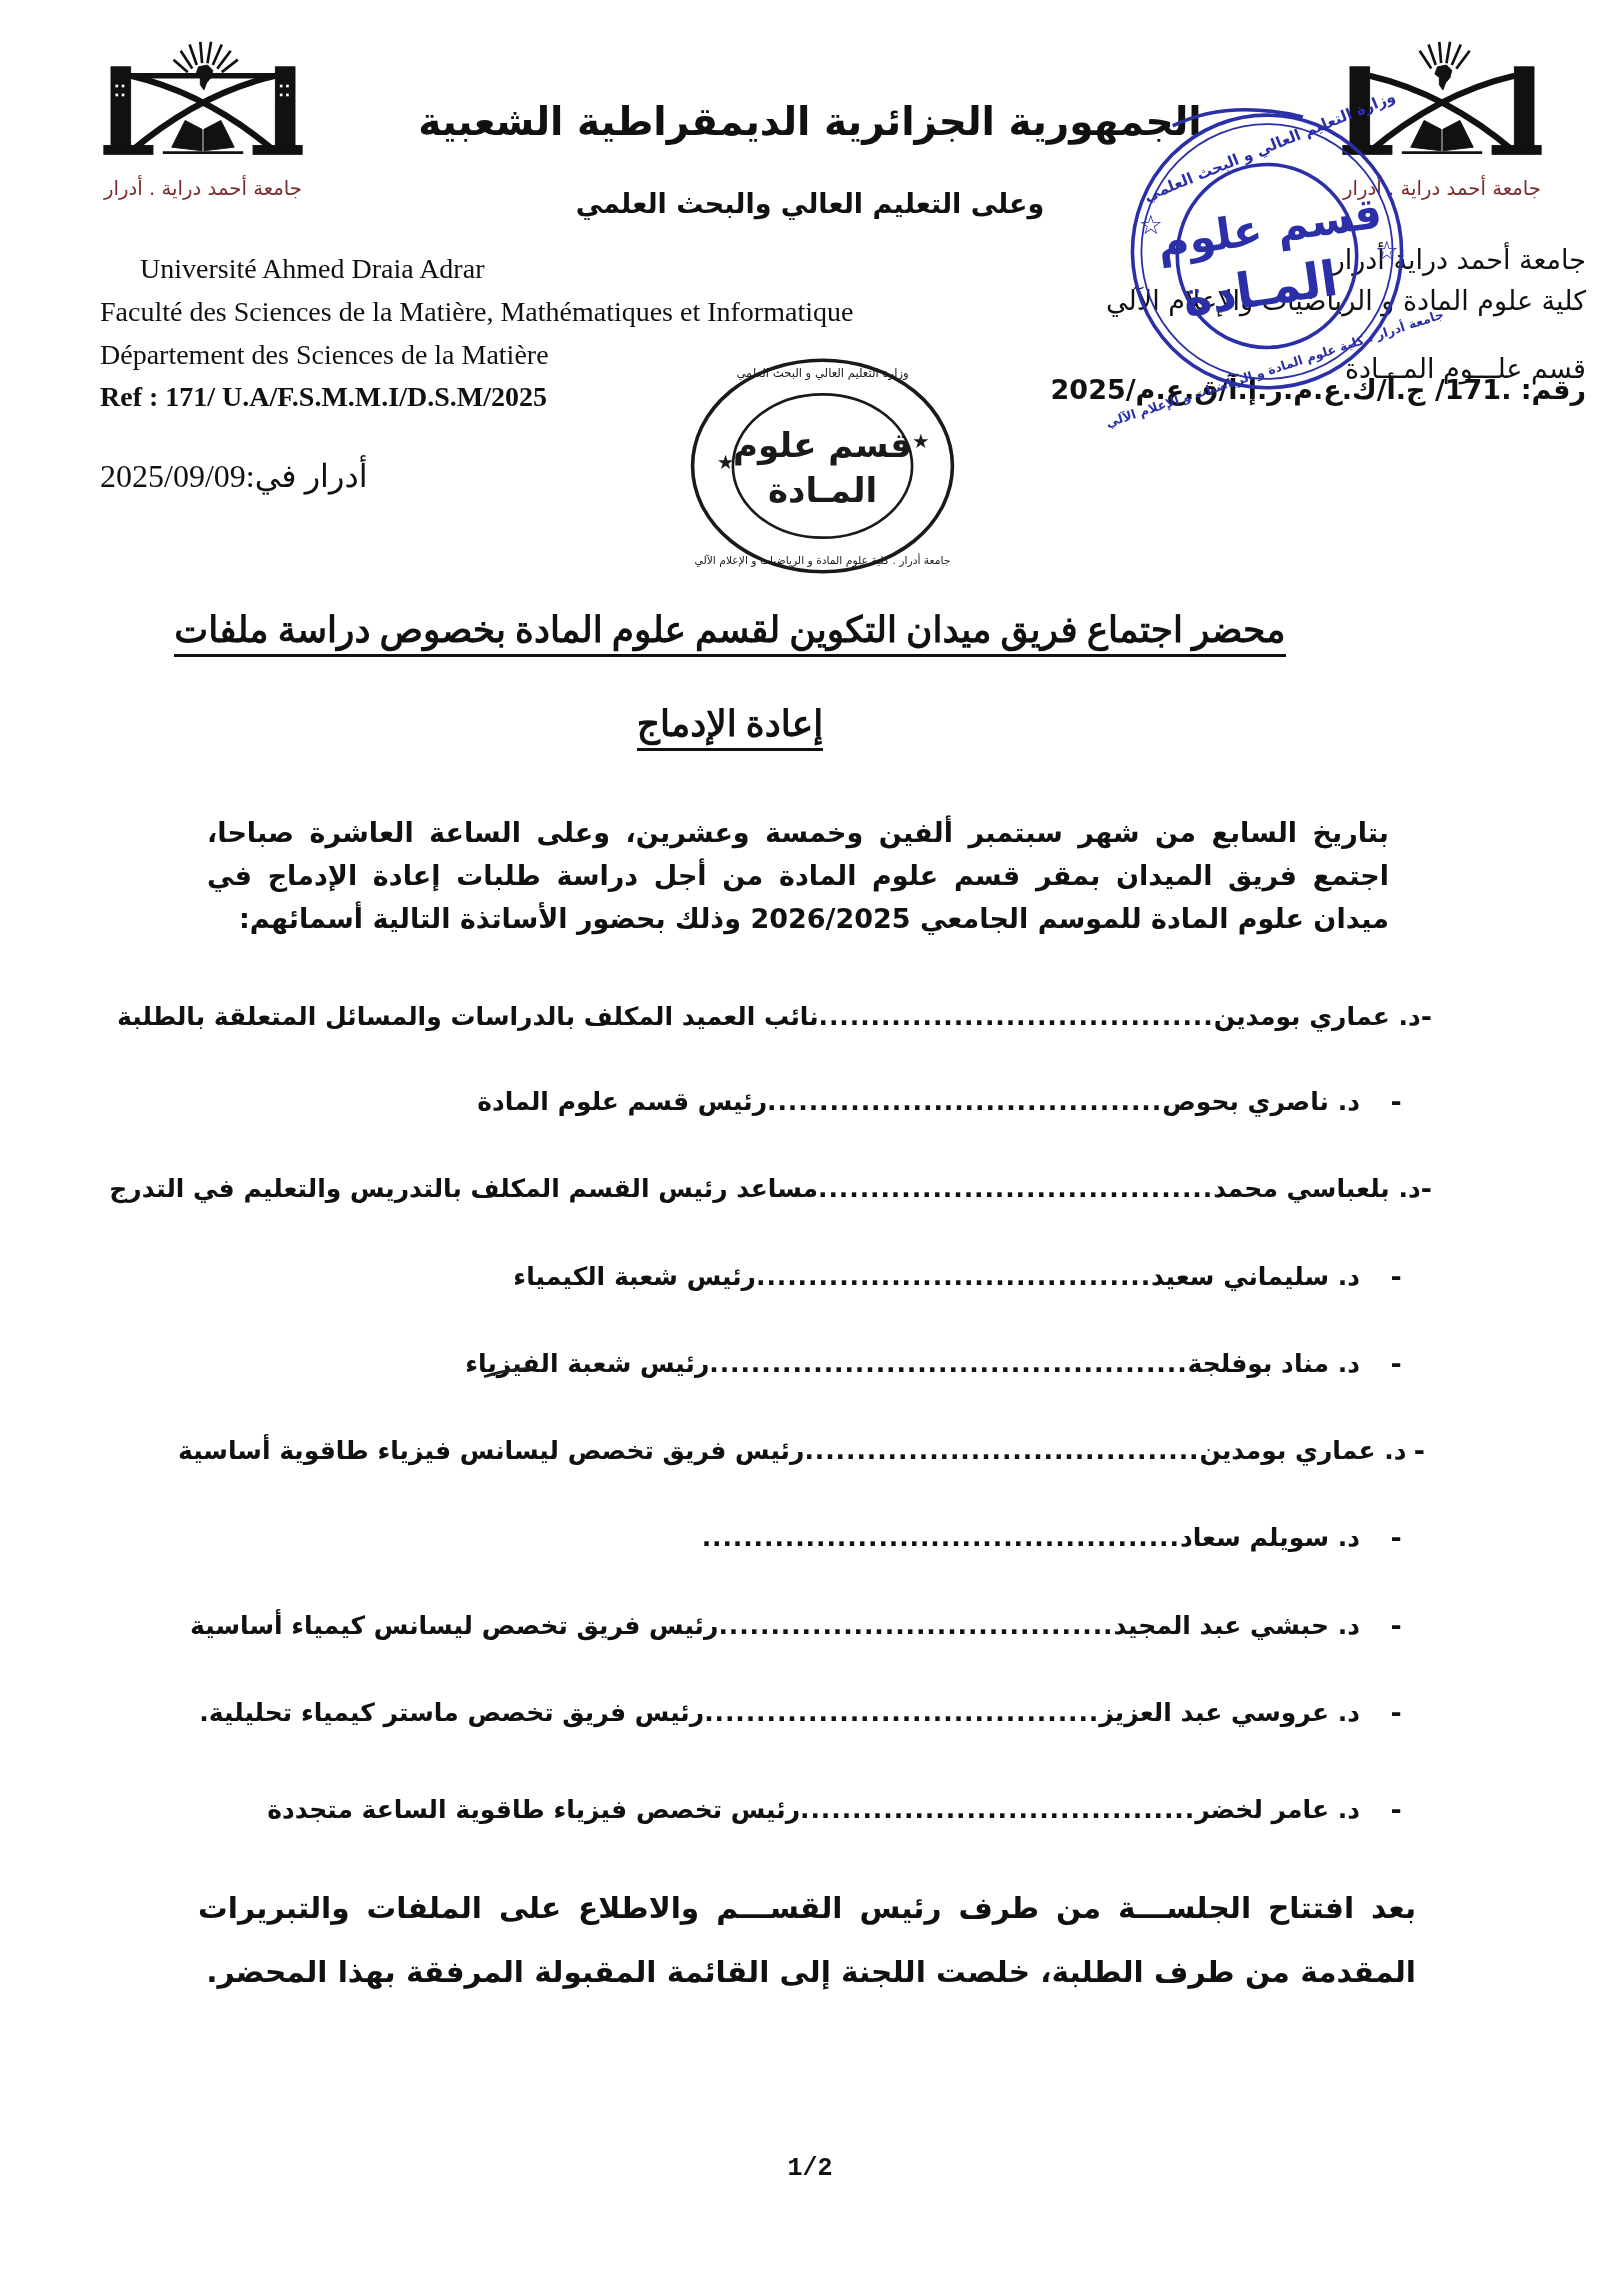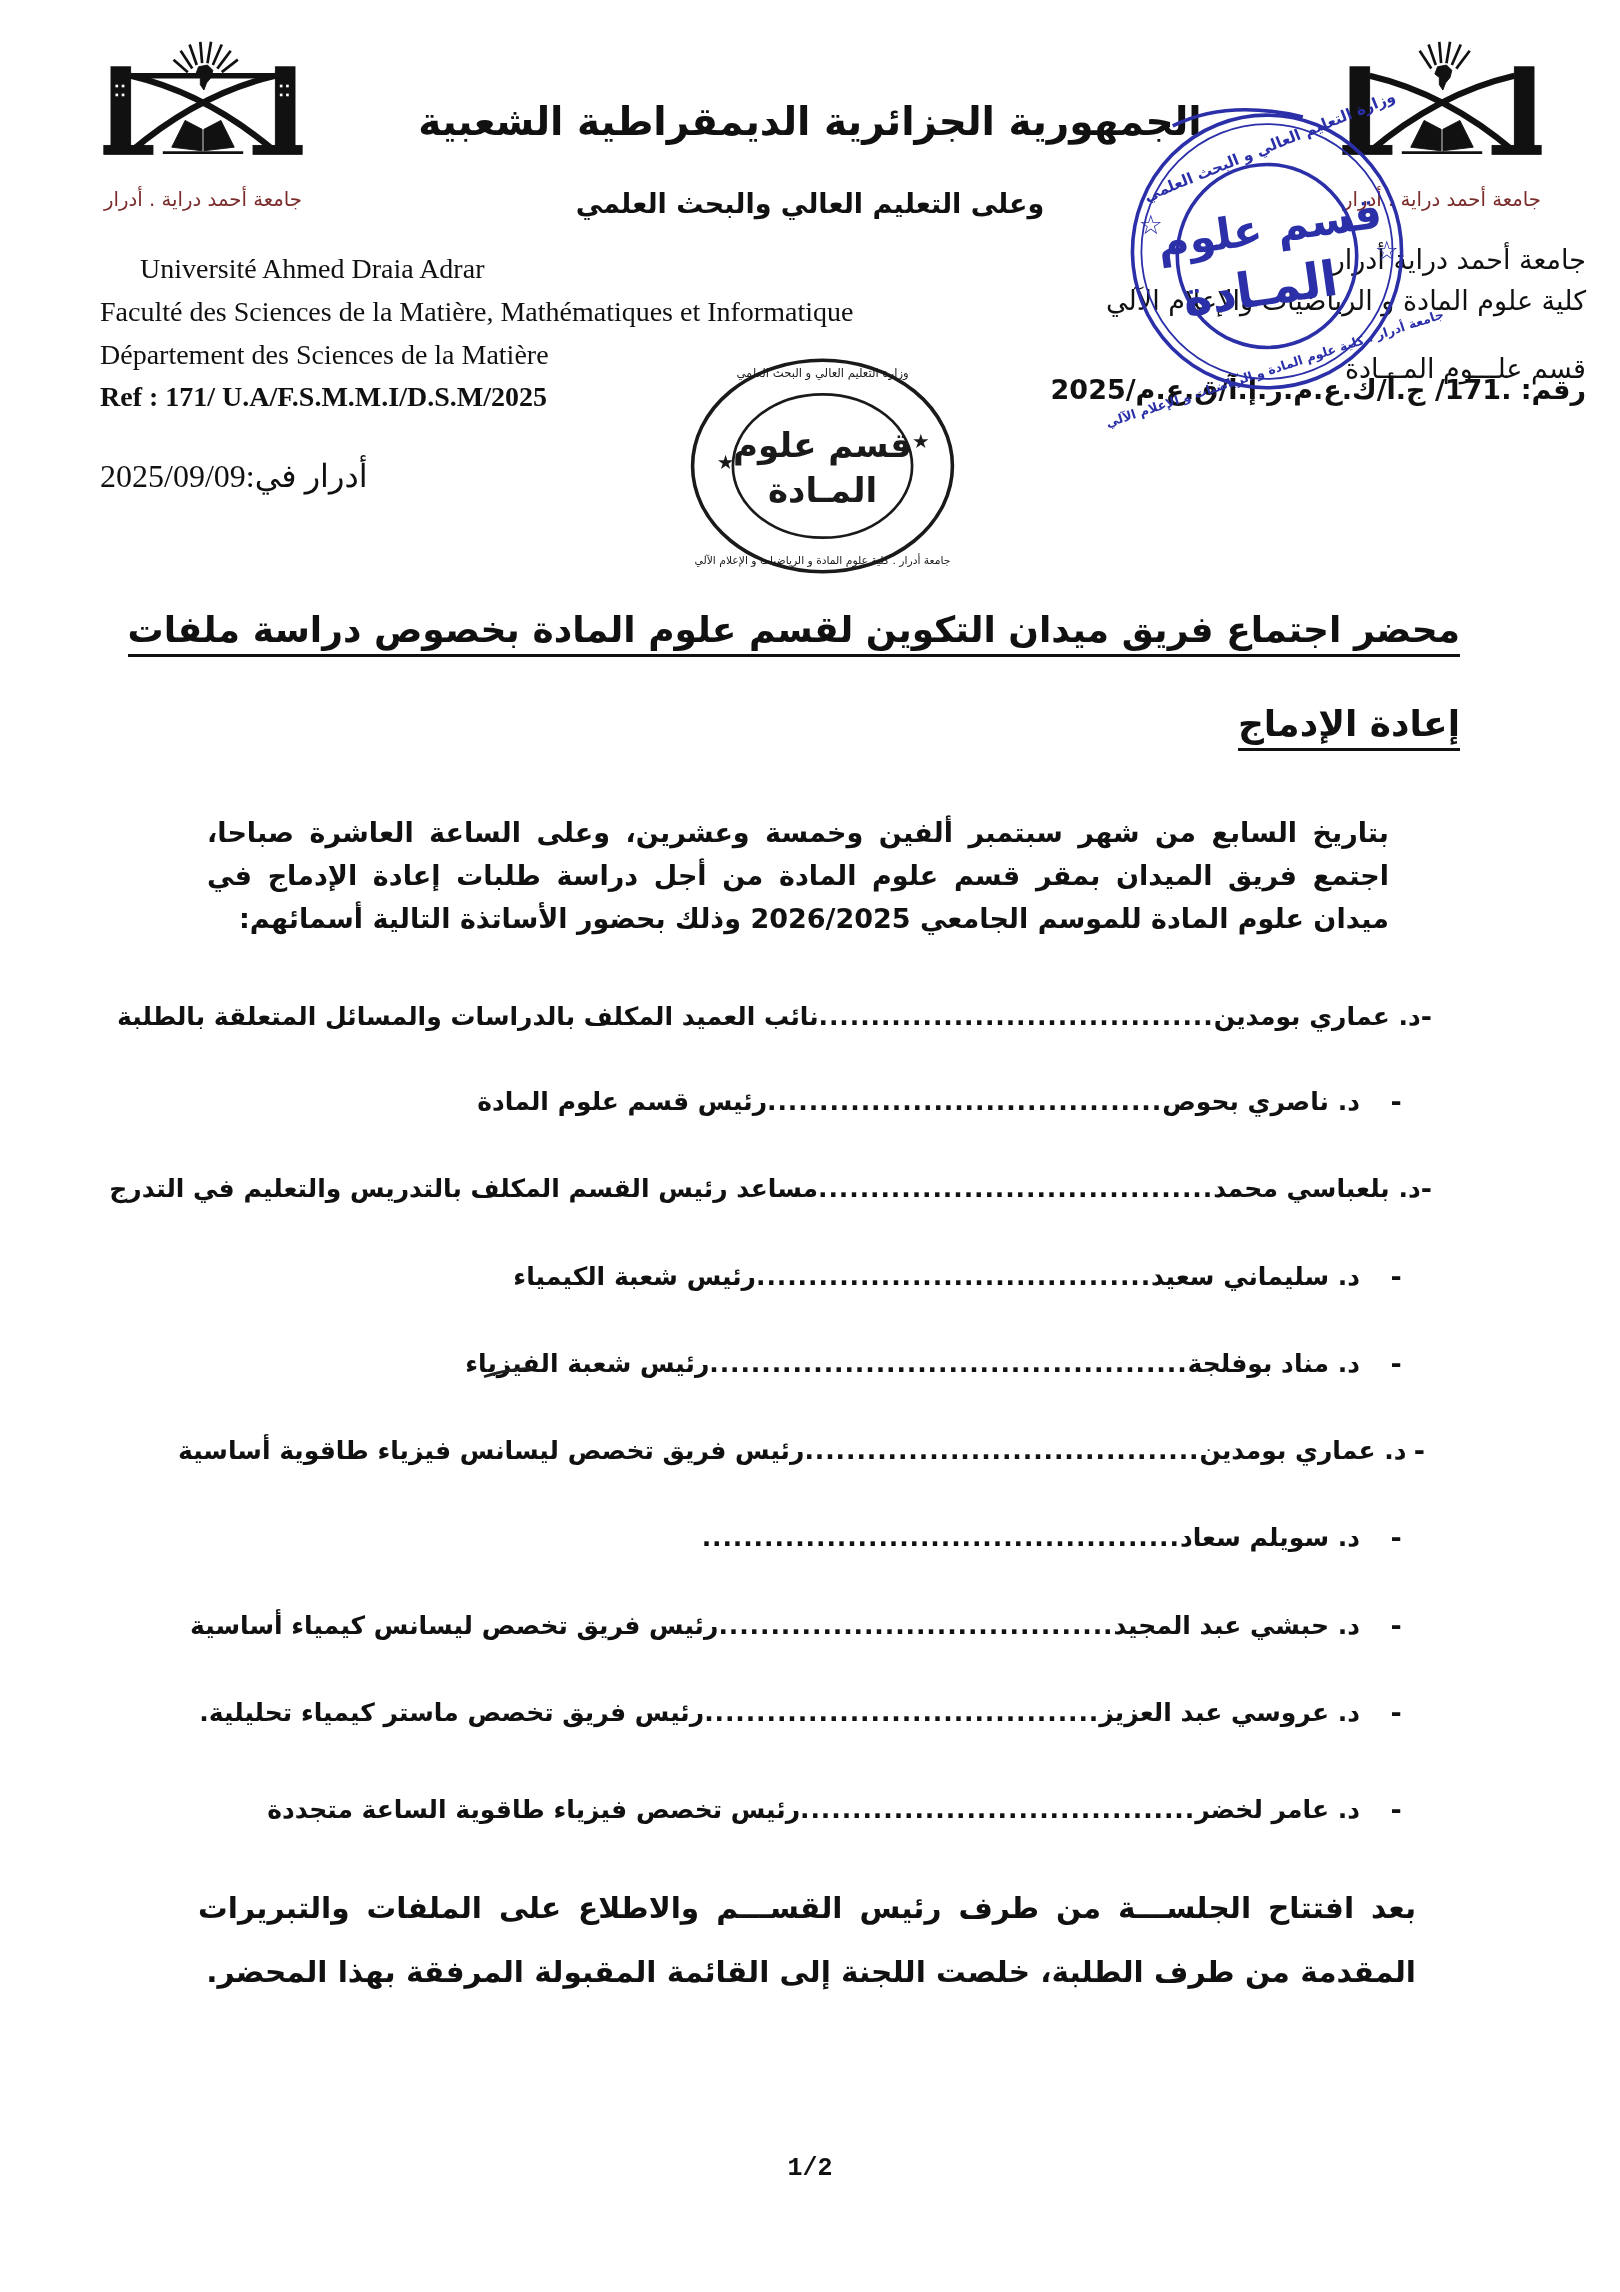--- a/index.html
+++ b/index.html
@@ -3,38 +3,38 @@
 <meta charset="utf-8">
 <style>
   html, body { margin:0; padding:0; background:#ffffff; }
   body { width:1620px; height:2293px; position:relative; overflow:hidden; color:#111; font-family:"DejaVu Sans", sans-serif; }
   .abs { position:absolute; }
   .ar { direction:rtl; font-family:"DejaVu Sans", sans-serif; }
   .fr { font-family:"Liberation Serif", serif; color:#111; }
 
   
   .logo { width:206px; height:134px; }
-  .logo-caption { font-family:"DejaVu Sans", sans-serif; font-size:19.7px; color:#7a2b2b; direction:rtl; text-align:center; letter-spacing:0.9px;margin-top:11px; }
+  .logo-caption { font-family:"DejaVu Sans", sans-serif; font-size:19.7px; color:#7a2b2b; direction:rtl; text-align:center; letter-spacing:0.9px; }
 
   
   .rep-title { font-size:39px; font-weight:bold; top:99px; left:0; width:1620px; text-align:center; }
   .ministry { font-size:27px; font-weight:bold; top:188px; left:0; width:1620px; text-align:center; }
 
   
   .fr-line { font-size:28px; left:100px; white-space:nowrap; }
   .fr-ref { font-weight:bold; }
 
   
   .ar-line { font-size:27px; right:34px; white-space:nowrap; text-align:right; }
   .ar-ref { font-weight:bold; font-size:27px; }
 
   .date-line { font-size:32px; left:100px; top:457px; white-space:nowrap; }
 
   
-  .doc-title { font-size:36px; font-weight:bold; width:1460px; left:0; }
+  .doc-title { font-size:36px; font-weight:bold; text-align:center; width:1460px; left:0;font-family:Liberation Serif, serif; }
   .doc-title span { border-bottom:3.6px solid #111; padding-bottom:3.6px; }
 
   
   .intro { font-size:27px; font-weight:bold; right:231px; width:1182px; line-height:43px; top:811px; text-align:justify; }
 
   
   .att-row { right:188px; width:1254px; height:45px; font-size:25px; font-weight:bold; display:flex; align-items:center; }
   .att-bullet { width:72px; text-align:center; font-size:27px; }
   .att-name { white-space:nowrap; }
   .att-dots { white-space:nowrap; letter-spacing:0.9px; }

